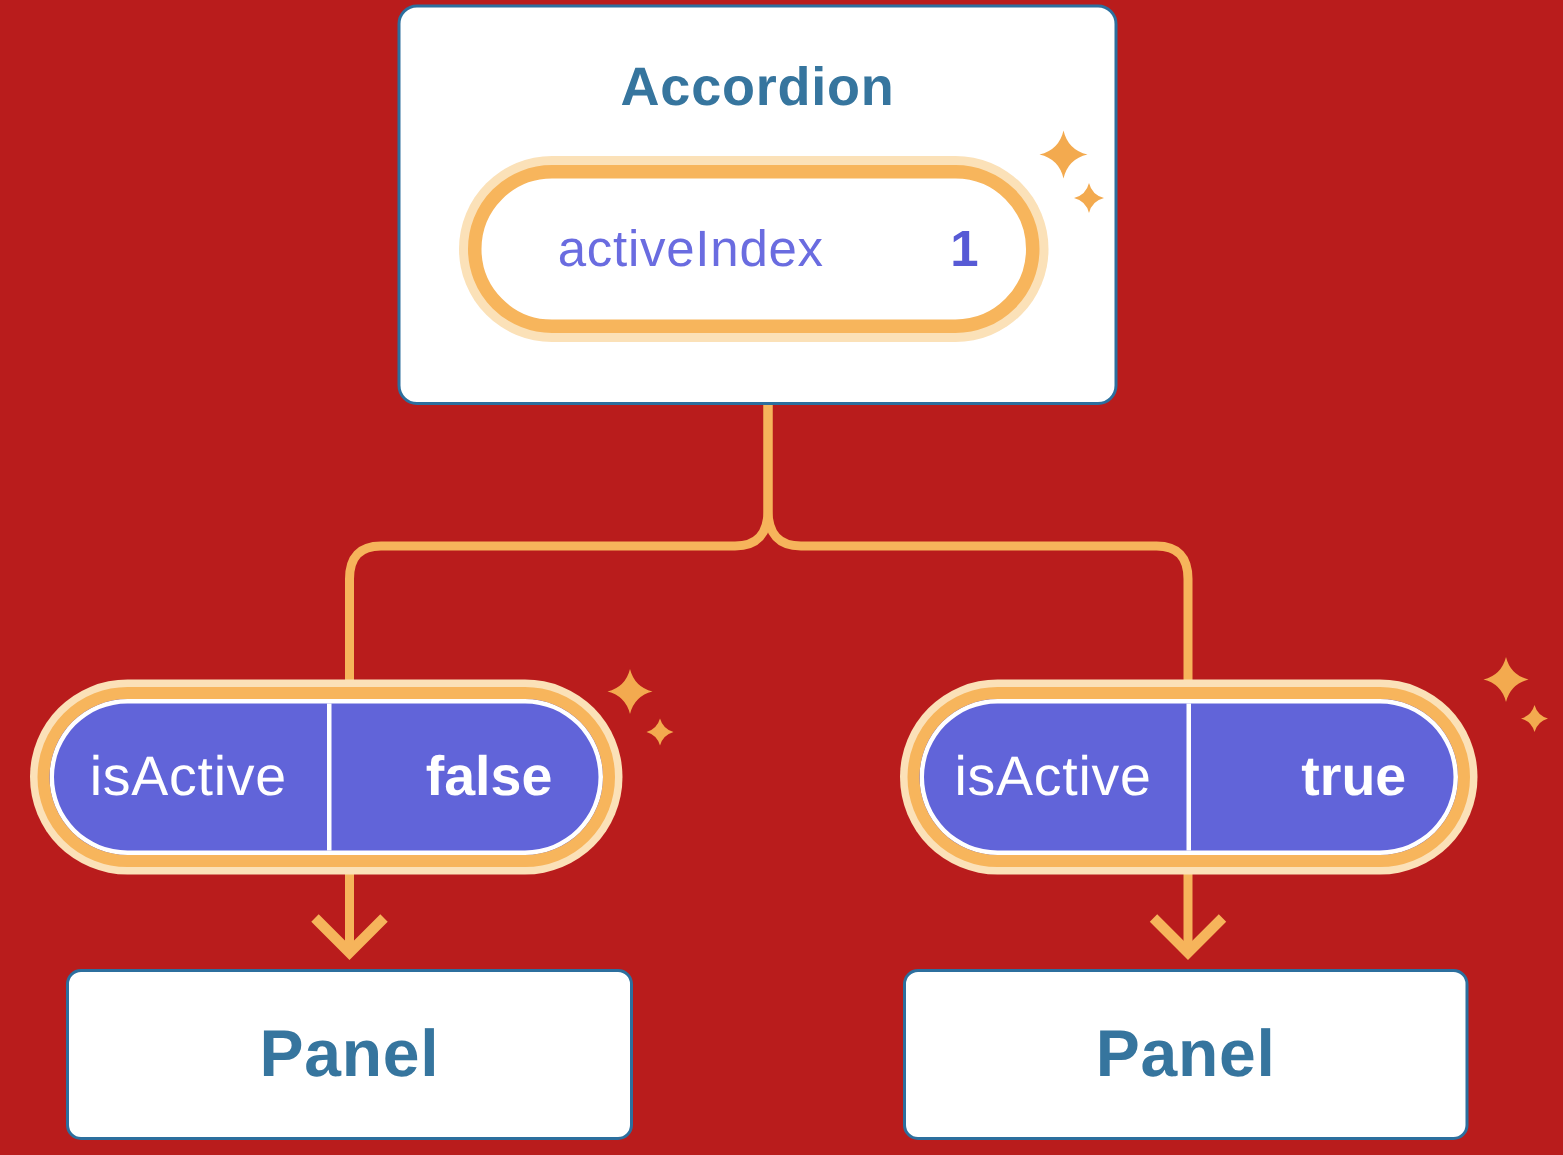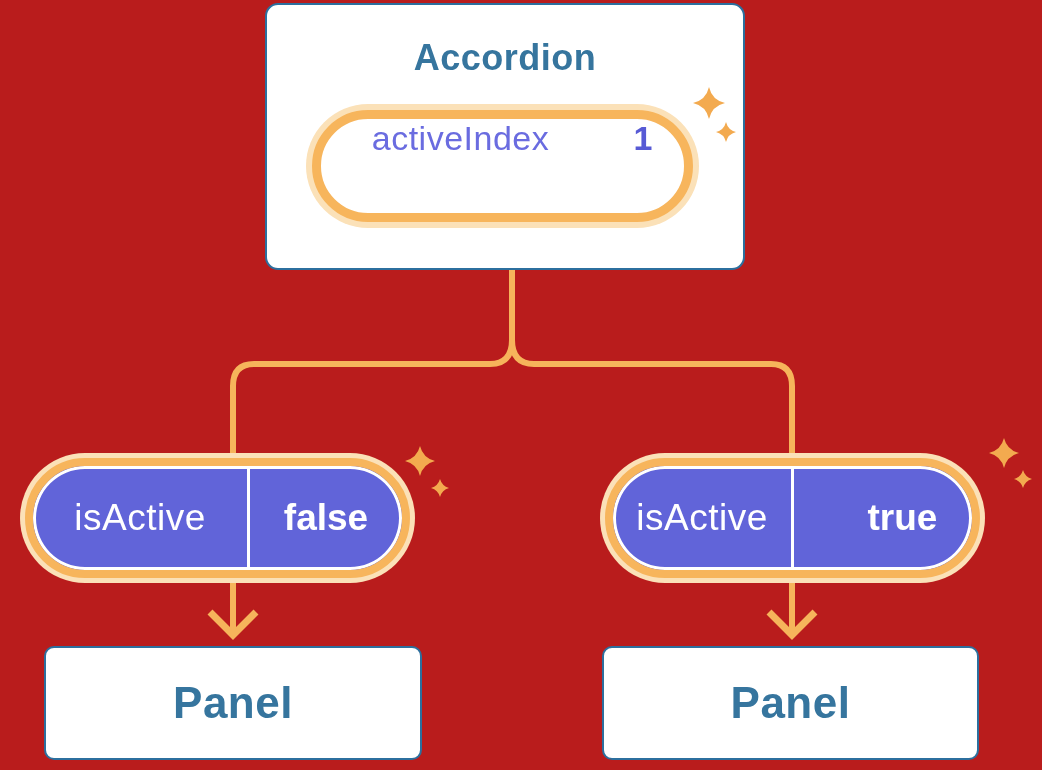--- a/index.html
+++ b/index.html
@@ -63,21 +63,21 @@
   .state-pill {
     position: absolute;
     left: 312px; top: 110px;
     width: 381px; height: 112px;
     box-sizing: border-box;
     background: #FFFFFF;
     border: 9px solid #F7B55C;
     border-radius: 999px;
     box-shadow: 0 0 0 6px #FBE1B8;
     display: flex;
-    align-items: flex-start;
+    align-items: center;
     z-index: 2;
   }
   .state-pill .seg {
     display: flex;
     align-items: center;
     justify-content: center;
   }
   .state-pill .seg.name { flex: 1; }
   .state-pill .seg.value { width: 82px; }
   .state-pill .divider {
@@ -100,21 +100,21 @@
     z-index: 2;
   }
   .bool-pill.left  { left: 25px;  top: 458px; width: 385px; height: 120px; }
   .bool-pill.right { left: 605px; top: 458px; width: 375px; height: 120px; }
   .bool-pill .seg {
     display: flex;
     align-items: center;
     justify-content: center;
   }
   .bool-pill .seg.name { flex: 1; }
-  .bool-pill.left  .seg.value { width: 152px; }
+  .bool-pill.left  .seg.value { width: 152px; padding-left: 29px; }
   .bool-pill.right .seg.value { width: 139px; padding-left: 39px; }
   .bool-pill .divider {
     width: 3px;
     background: #FFFFFF;
     margin: 3px 0;
   }
   .bool-name-text  { font-size: 37px; color: #FFFFFF; letter-spacing: 0.5px; }
   .bool-value-text { font-size: 37px; color: #FFFFFF; font-weight: 700; }
 </style>
 </head>

